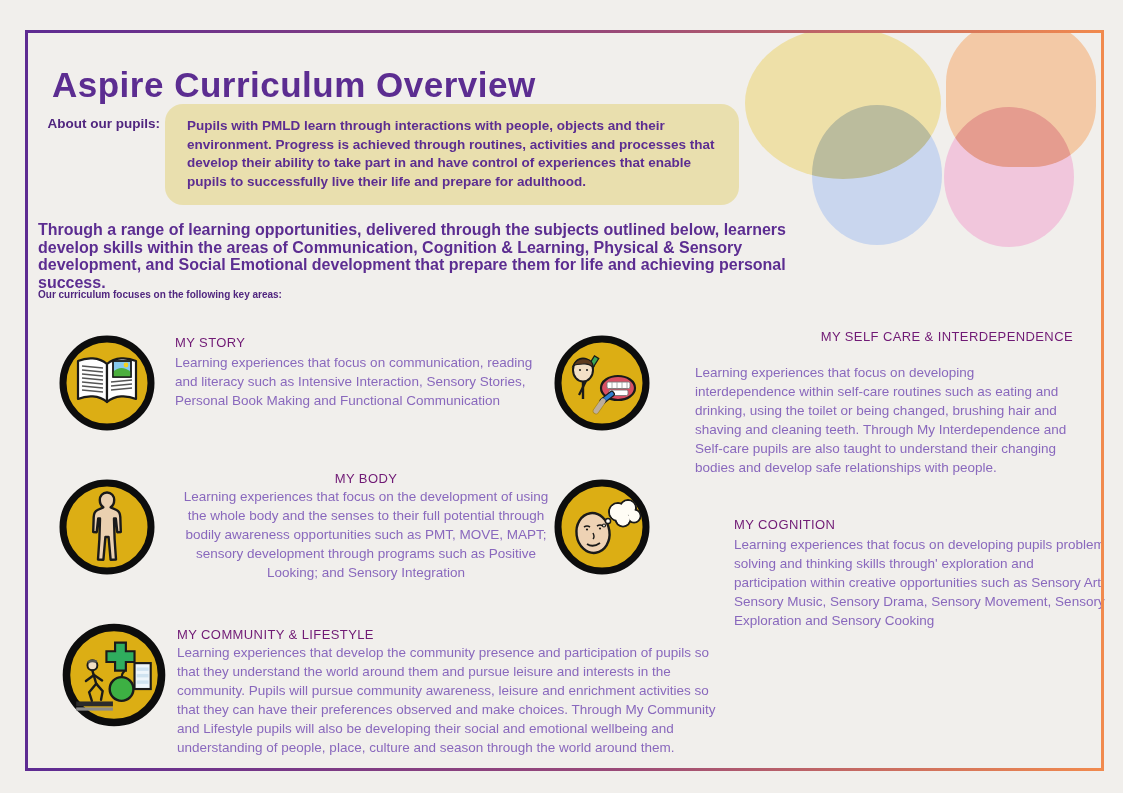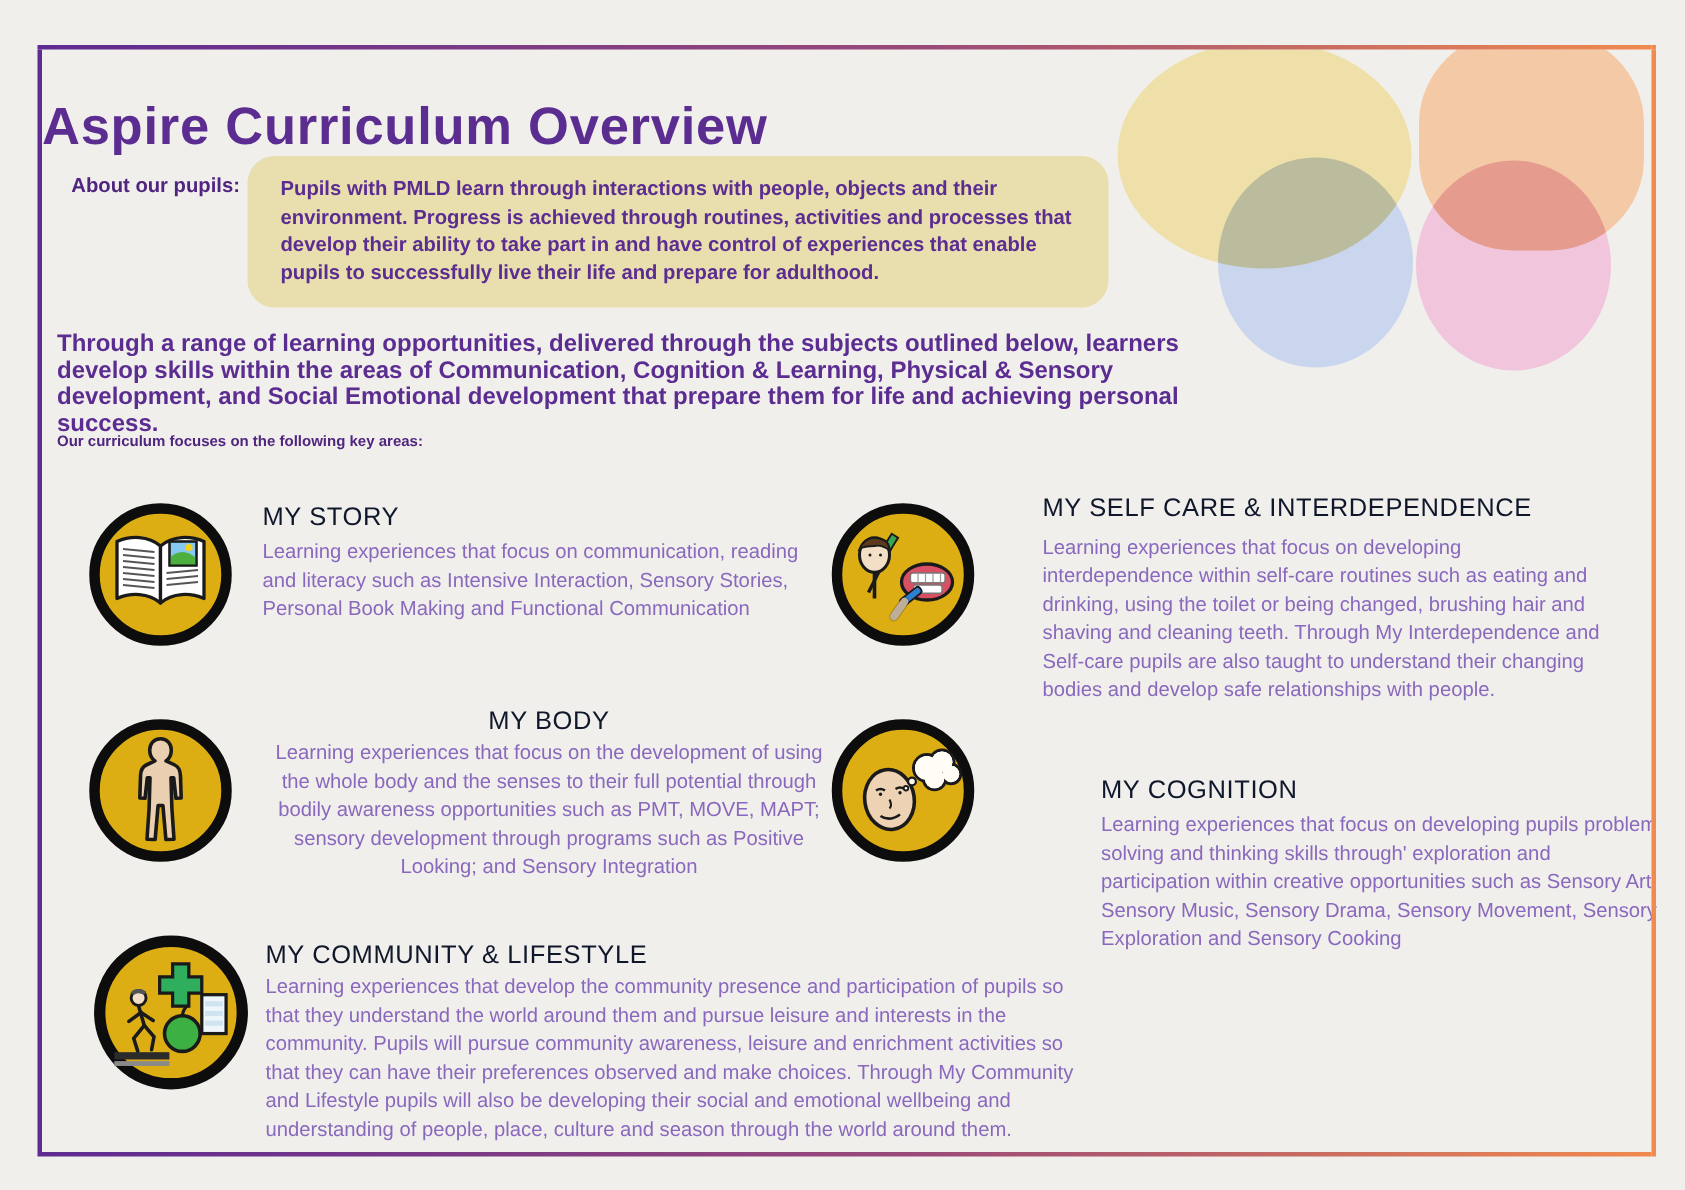--- a/index.html
+++ b/index.html
@@ -19,21 +19,21 @@
     position:absolute;left:28px;top:33px;width:1073px;height:735px;
     overflow:hidden;z-index:0;
   }
   .blob{position:absolute;border-radius:50%;mix-blend-mode:multiply;}
   .blob.yellow{left:717px;top:-6px;width:196px;height:152px;background:#eee0a8;}
   .blob.peach{left:918px;top:-12px;width:150px;height:146px;background:#f3c9a6;border-radius:42%;}
   .blob.blue{left:784px;top:72px;width:130px;height:140px;background:#c9d6ee;}
   .blob.pink{left:916px;top:74px;width:130px;height:140px;background:#f1c6dc;}
 
   .title{
-    position:absolute;left:28px;top:42px;
+    position:absolute;left:52px;top:42px;
     font-size:35px;font-weight:bold;letter-spacing:.5px;
     color:#5c2d91;z-index:2;
   }
   .about-label{
     position:absolute;left:40px;top:116px;width:120px;
     font-size:13.5px;font-weight:bold;color:#50257f;z-index:2;text-align:right;
   }
   .about-box{
     position:absolute;left:165px;top:104px;width:540px;
     background:#e9dfae;border-radius:18px;
@@ -45,21 +45,21 @@
     font-size:16px;font-weight:bold;line-height:17.5px;color:#5c2d91;z-index:2;
   }
   .focus-heading{
     position:absolute;left:38px;top:289px;
     font-size:10px;font-weight:bold;color:#50257f;z-index:2;
   }
   .area{position:absolute;z-index:2;}
   .area-icon{position:absolute;z-index:2;}
   .area-icon svg{display:block;}
   .area-title{
-    font-size:17px;letter-spacing:.4px;color:#0f172a;margin:0 0 3px 0;font-weight:normal;
+    font-size:13px;letter-spacing:.4px;color:#701a75;margin:0 0 3px 0;font-weight:normal;
   }
   .area-desc{
     font-size:13.5px;line-height:19px;color:#8968bd;margin:0;
   }
 </style>
 </head>
 <body>
 
 <div class="blob-clip">
   <div class="blob yellow"></div>
@@ -196,21 +196,21 @@
     <rect x="15" y="80" width="34" height="3" fill="#8a8a8a"></rect>
   </svg>
 </div>
 
 <div class="area" style="left:175px;top:335px;width:378px;">
   <h2 class="area-title">MY STORY</h2>
   <p class="area-desc">Learning experiences that focus on communication, reading and literacy such as Intensive Interaction, Sensory Stories, Personal Book Making and Functional Communication</p>
 </div>
 
 <div class="area" style="left:695px;top:329px;width:378px;">
-  <h2 class="area-title" style="margin-bottom:6px;">MY SELF CARE &amp; INTERDEPENDENCE</h2>
+  <h2 class="area-title" style="margin-bottom:19px;text-align:right;">MY SELF CARE &amp; INTERDEPENDENCE</h2>
   <p class="area-desc">Learning experiences that focus on developing interdependence within  self-care routines such as eating and drinking, using the toilet or being changed, brushing hair and shaving and cleaning teeth. Through My Interdependence and Self-care pupils are also taught to understand their changing bodies and develop safe relationships with people.</p>
 </div>
 
 <div class="area" style="left:175px;top:471px;width:382px;text-align:center;">
   <h2 class="area-title" style="margin-bottom:1px;">MY BODY</h2>
   <p class="area-desc">Learning experiences that focus on the development of using the whole body and the senses to their full potential through bodily awareness opportunities such as PMT, MOVE, MAPT; sensory  development through programs such as Positive Looking; and Sensory Integration</p>
 </div>
 
 <div class="area" style="left:734px;top:469px;width:372px;margin-top:48px;">
   <h2 class="area-title">MY COGNITION</h2>

